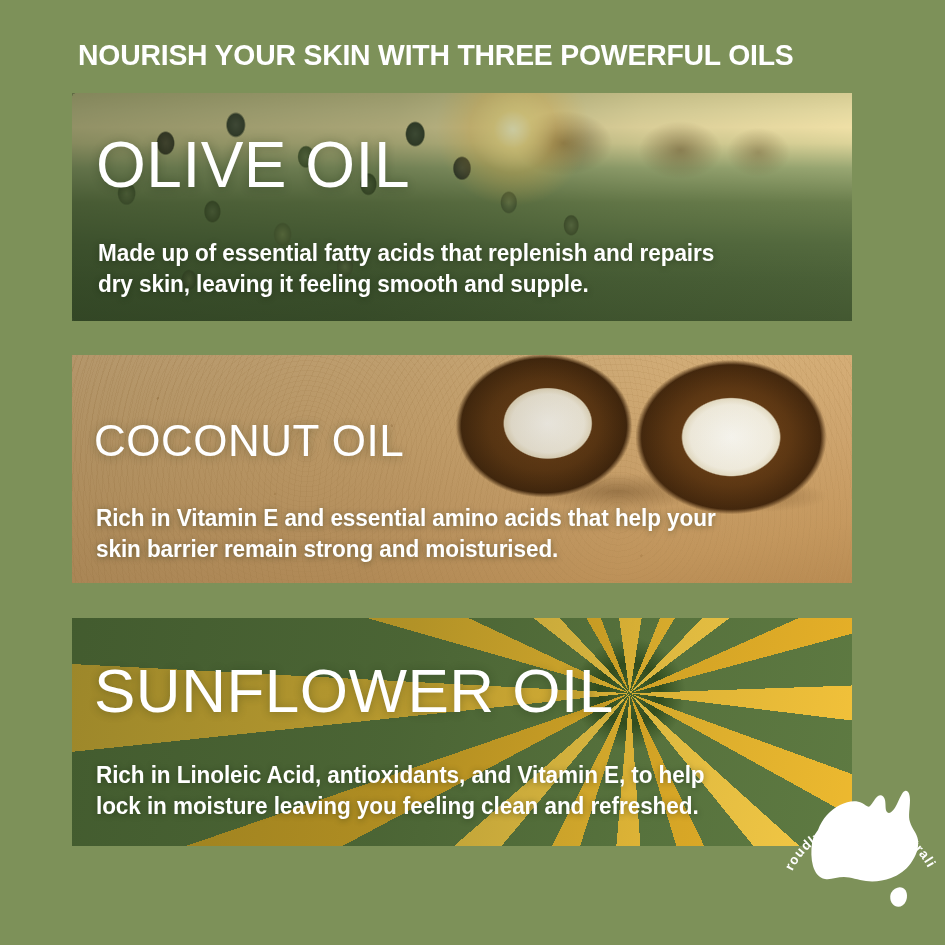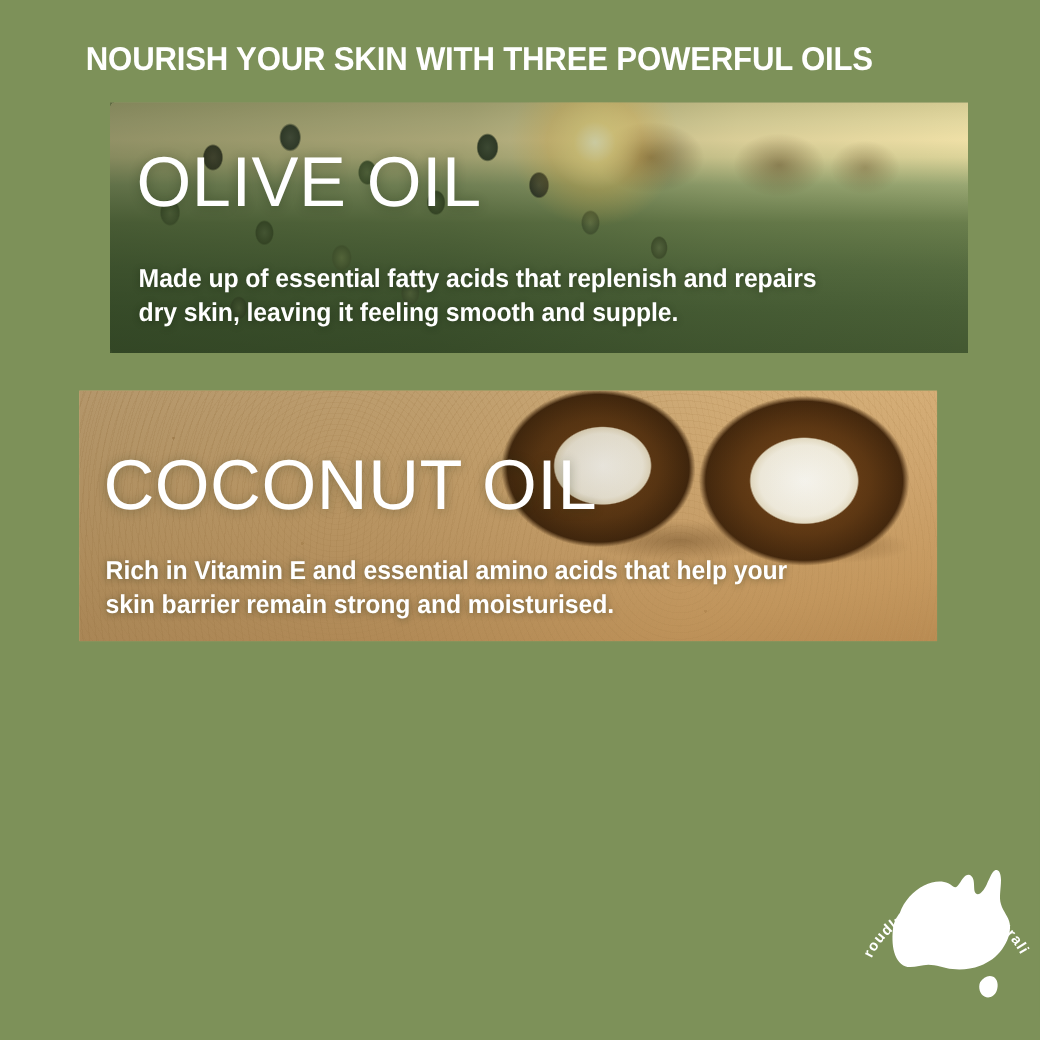--- a/index.html
+++ b/index.html
@@ -46,21 +46,21 @@
     position:absolute;color:#fff;
     font-size:23.5px;font-weight:600;
     line-height:31px;
     letter-spacing:-0.1px;
     transform:scaleX(0.96);transform-origin:left top;
     white-space:pre-line;
     text-shadow:0 1px 7px rgba(20,35,12,.42);
   }
 
   
-  #panel-olive{top:93px;height:228px;margin-left:28px;}
+  #panel-olive{top:93px;height:228px;}
   #panel-olive .photo{
     background-color:#4e6340;
     background-image:
       
       radial-gradient(circle at 56.5% 16%, rgba(255,250,205,.95) 0%, rgba(255,228,140,.75) 4%, rgba(255,200,90,.35) 9%, rgba(255,190,80,0) 16%),
       
       radial-gradient(ellipse 70px 46px at 63% 22%, rgba(86,62,30,.62) 0%, rgba(86,62,30,0) 70%),
       radial-gradient(ellipse 58px 40px at 78% 25%, rgba(96,70,34,.50) 0%, rgba(96,70,34,0) 72%),
       radial-gradient(ellipse 44px 34px at 88% 26%, rgba(104,78,40,.40) 0%, rgba(104,78,40,0) 72%),
       
@@ -120,21 +120,21 @@
       repeating-radial-gradient(circle at 30% 40%, rgba(190,150,94,.18) 0 1px, rgba(0,0,0,0) 1px 5px),
       repeating-radial-gradient(circle at 70% 70%, rgba(176,134,78,.16) 0 1px, rgba(0,0,0,0) 1px 6px),
       
       linear-gradient(168deg, #e2c190 0%, #dcb985 18%, #d7b079 40%, #cfa56e 62%, #c6995f 84%, #b98b52 100%);
   }
   #panel-coconut .shade{
     background:linear-gradient(100deg,
         rgba(74,52,20,.30) 0%, rgba(74,52,20,.20) 40%,
         rgba(74,52,20,.06) 72%, rgba(74,52,20,.00) 100%);
   }
-  #panel-coconut .oil-title{left:22px;top:54px;font-size:64px;line-height:64px;}
+  #panel-coconut .oil-title{left:22px;top:54px;font-size:44px;line-height:64px;}
   #panel-coconut .oil-body{left:24px;top:148px;}
 
   
   #panel-sunflower{top:618px;height:228px;}
   #panel-sunflower .photo{
     background-color:#5e7a42;
     background-image:
       
       conic-gradient(from 0deg at 71.5% 33%,
          #f3c23a 0deg 9deg, rgba(243,194,58,0) 9deg 22deg,
@@ -215,20 +215,29 @@
   <div class="panel" id="panel-coconut">
     <div class="photo"></div>
     <div class="shade"></div>
     <div class="copy">
       <div class="oil-title">COCONUT OIL</div>
       <div class="oil-body">Rich in Vitamin E and essential amino acids that help your
 skin barrier remain strong and moisturised.</div>
     </div>
   </div>
 
+  <div class="panel" id="panel-sunflower">
+    <div class="photo"></div>
+    <div class="shade"></div>
+    <div class="copy">
+      <div class="oil-title">SUNFLOWER OIL</div>
+      <div class="oil-body">Rich in Linoleic Acid, antioxidants, and Vitamin E, to help
+lock in moisture leaving you feeling clean and refreshed.</div>
+    </div>
+  </div>
 
   <div id="badge">
     <svg viewBox="0 0 168 168" xmlns="http://www.w3.org/2000/svg">
       <defs>
         <path id="arcPath" d="M 14,112 A 76,76 0 0 1 150,108" fill="none"></path>
       </defs>
       <text>
         <textPath href="#arcPath" startOffset="50%" text-anchor="middle">Proudly Made In Australia</textPath>
       </text>
       <g fill="#ffffff">

